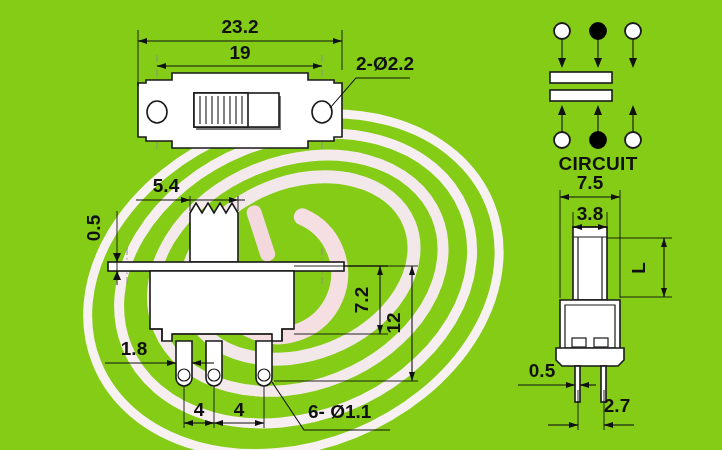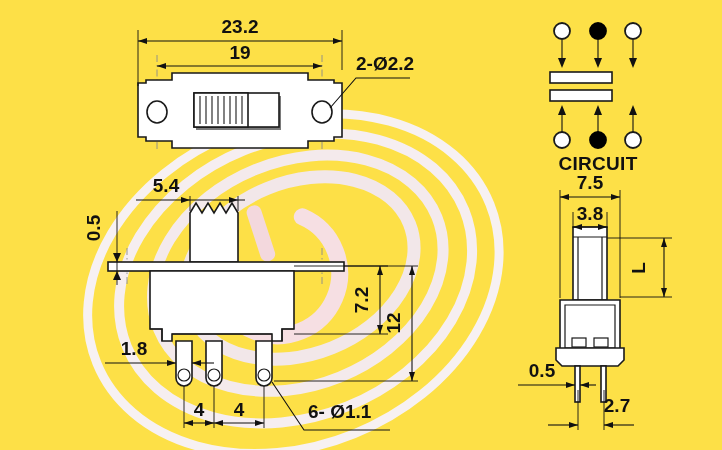--- a/index.html
+++ b/index.html
@@ -1,17 +1,17 @@
 <!DOCTYPE html>
 <html><head>
 <meta charset="utf-8">
 <style>
   html,body{margin:0;padding:0;background:#ffffff;}
   body{width:722px;height:450px;overflow:hidden;font-family:"Liberation Sans",sans-serif;}
-  #stage{position:relative;width:722px;height:450px;background:#fde047;}
+  #stage{position:relative;width:722px;height:450px;background:#84cc16;}
   svg{display:block;}
   .dimtxt{font-family:"Liberation Sans",sans-serif;font-size:19px;fill:#111;font-weight:600;}
   .circuit-label{font-family:"Liberation Sans",sans-serif;font-size:19px;fill:#111;font-weight:600;letter-spacing:0.3px;}
   .objthin{fill:none;stroke:#1a1a1a;stroke-width:1.2;}
   .fillw{fill:#ffffff;stroke:#1a1a1a;stroke-width:1.6;}
   .fillw-thin{fill:#ffffff;stroke:#1a1a1a;stroke-width:1.2;}
   .dimline{stroke:#111;stroke-width:1.1;fill:none;}
   .extline{stroke:#111;stroke-width:0.9;fill:none;}
   .center{stroke:#8a8a8a;stroke-width:0.9;fill:none;stroke-dasharray:7 3 1.5 3;}
   .rib{stroke:#1a1a1a;stroke-width:1.1;}

